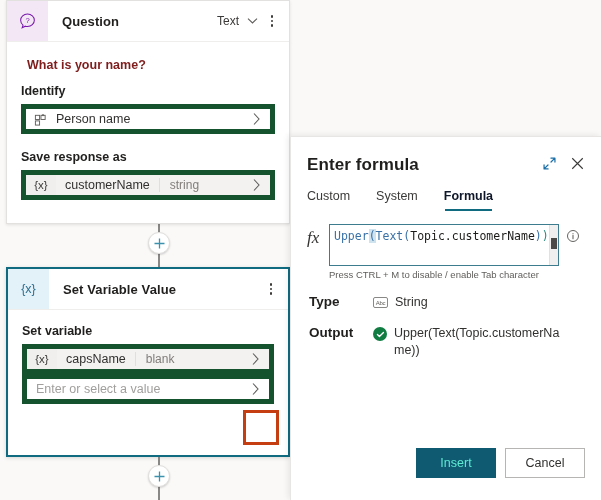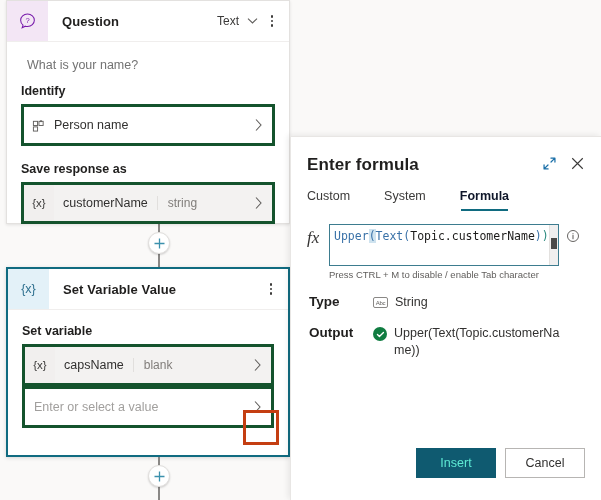--- a/index.html
+++ b/index.html
@@ -42,27 +42,27 @@
   .node-icon.q { background: #f3e6f5; }
   .node-icon.v { background: #e3f1f8; }
   .node-title { font-size: 13px; font-weight: bold; color: #201f1e; padding-left: 14px; flex: 1 1 auto; letter-spacing: .1px;}
   .node-head-right { display: flex; align-items: center; gap: 8px; padding-right: 11px; }
   .type-pill { font-size: 12px; color: #3b3a39; }
   .chev-sm { display: block; }
   .kebab { width: 12px; display:flex; flex-direction: column; align-items: center; gap: 2px; padding: 3px 0;}
   .kebab i { width: 2.5px; height: 2.5px; background: #3b3a39; border-radius: 50%; display: block;}
 
   .node-body { padding: 10px 14px 14px 14px; }
-  .prompt-text { font-size: 12.5px; color: #737373; padding: 6px 0 12px 6px; }
+  .prompt-text { font-size: 12.5px; color: #7f1d1d; padding: 6px 0 12px 6px; font-weight: bold; }
   .field-label { font-size: 12.5px; font-weight: bold; color: #201f1e; margin-bottom: 6px; }
   .field-label.sp { margin-top: 16px; }
 
   .combo {
-    display: flex; align-items: center; height: 42px;
-    border: 3px solid #14532d; background: #ffffff;
+    display: flex; align-items: center; height: 30px;
+    border: 5px solid #14532d; background: #ffffff;
   }
   .combo .left { display: flex; align-items: center; flex: 1 1 auto; min-width: 0; height: 100%; }
   .combo .chev-cell {
     width: 28px; height: 100%; flex: none;
     display: flex; align-items: center; justify-content: center;
     border-left: 0px;
   }
   .var-chip {
     width: 30px; height: 100%; flex: none; background: #f1efee;
     display: flex; align-items: center; justify-content: center;
@@ -79,21 +79,21 @@
   
   .panel {
     position: absolute; left: 290px; top: 136px; width: 311px; height: 364px;
     background: #ffffff; border-left: 1px solid #e8e6e4; border-top: 1px solid #e8e6e4;
     box-shadow: -2px -1px 6px rgba(0,0,0,.08);
   }
   .panel-head { display: flex; align-items: flex-end; padding: 17px 16px 0 16px; gap: 12px; }
   .panel-title { font-size: 17px; font-weight: bold; color: #201f1e; flex: 1 1 auto; letter-spacing: .1px; }
   .panel-head-actions { display: flex; align-items: center; gap: 13px; padding-top: 2px; }
 
-  .tabs { display: flex; align-items: flex-end; padding: 14px 16px 0 16px; gap: 34px; position: relative; }
+  .tabs { display: flex; align-items: flex-end; padding: 14px 16px 0 16px; gap: 26px; position: relative; }
   .tab { font-size: 12.5px; color: #3b3a39; padding-bottom: 9px; position: relative; }
   .tab.active { font-weight: bold; color: #0f172a; }
   .tab.active::after {
     content: ""; position: absolute; left: 1px; right: 1px; bottom: 1px;
     height: 2.5px; background: #106b80;
   }
 
   .fx-row { display: flex; align-items: flex-start; padding: 12px 14px 0 16px; }
   .fx-glyph { font-family: "Liberation Serif", serif; font-style: italic; font-size: 17px; color: #323130; width: 22px; padding-top: 4px; flex: none;}
   .fx-box {

